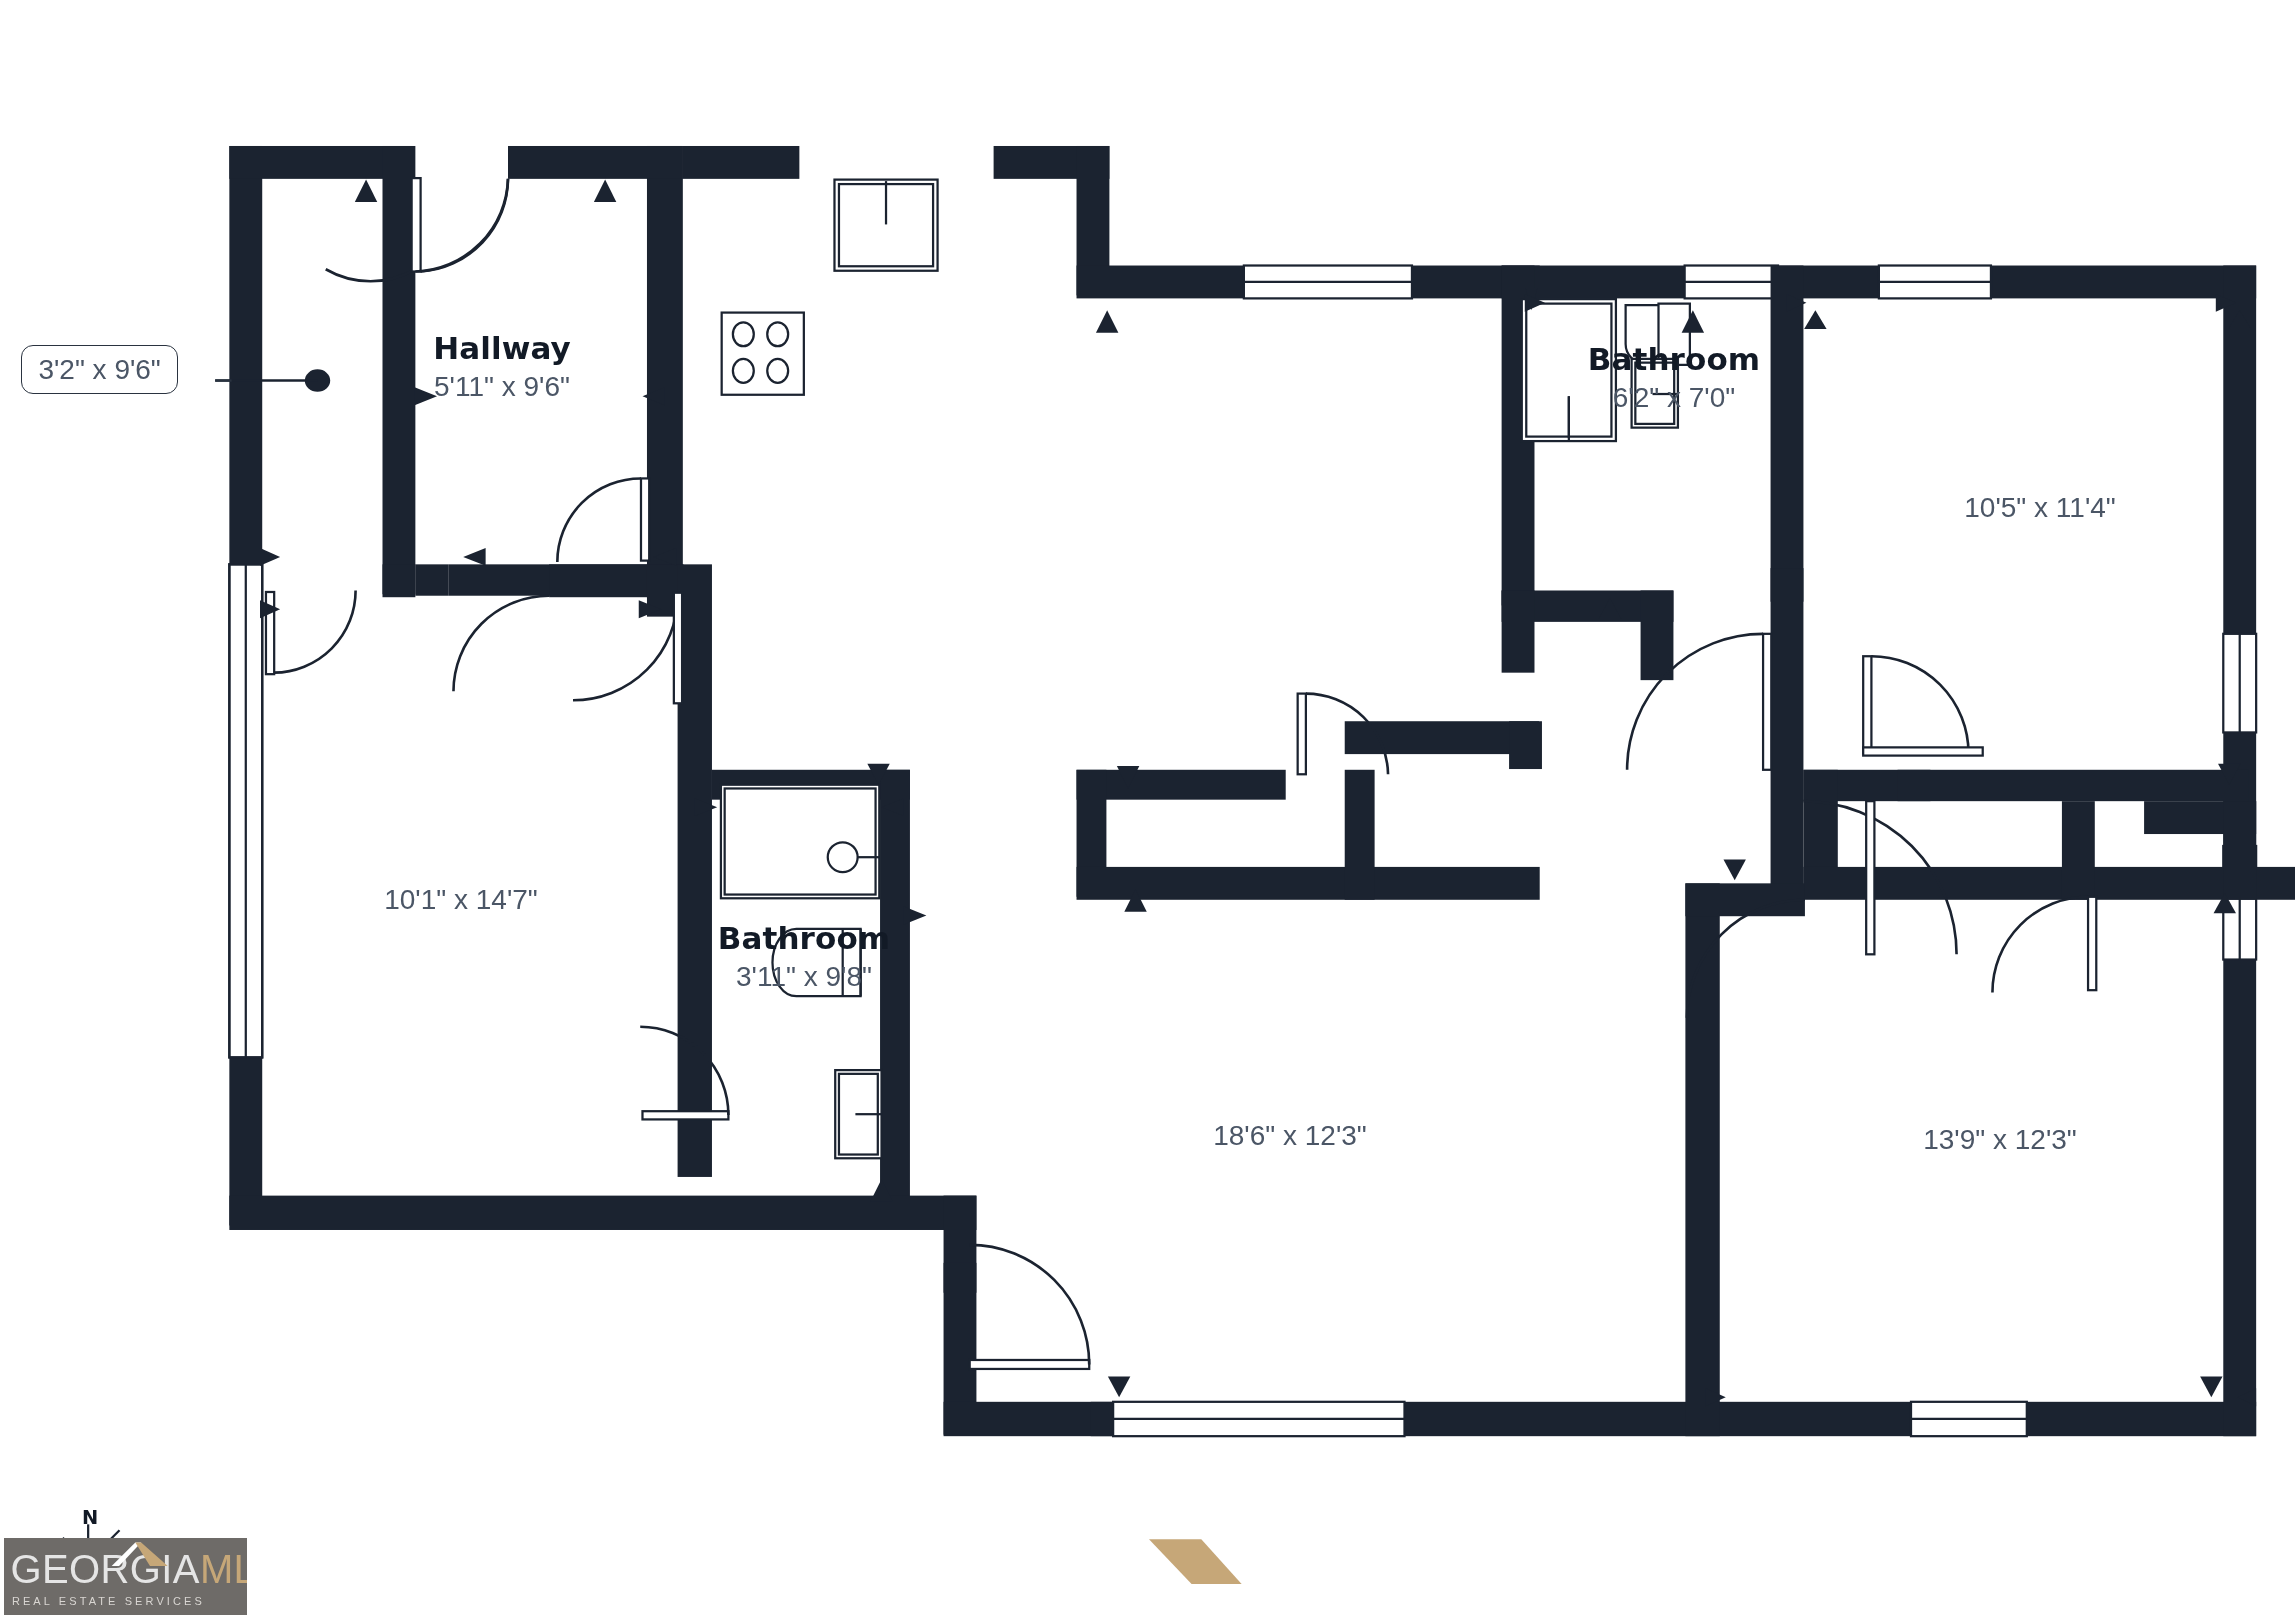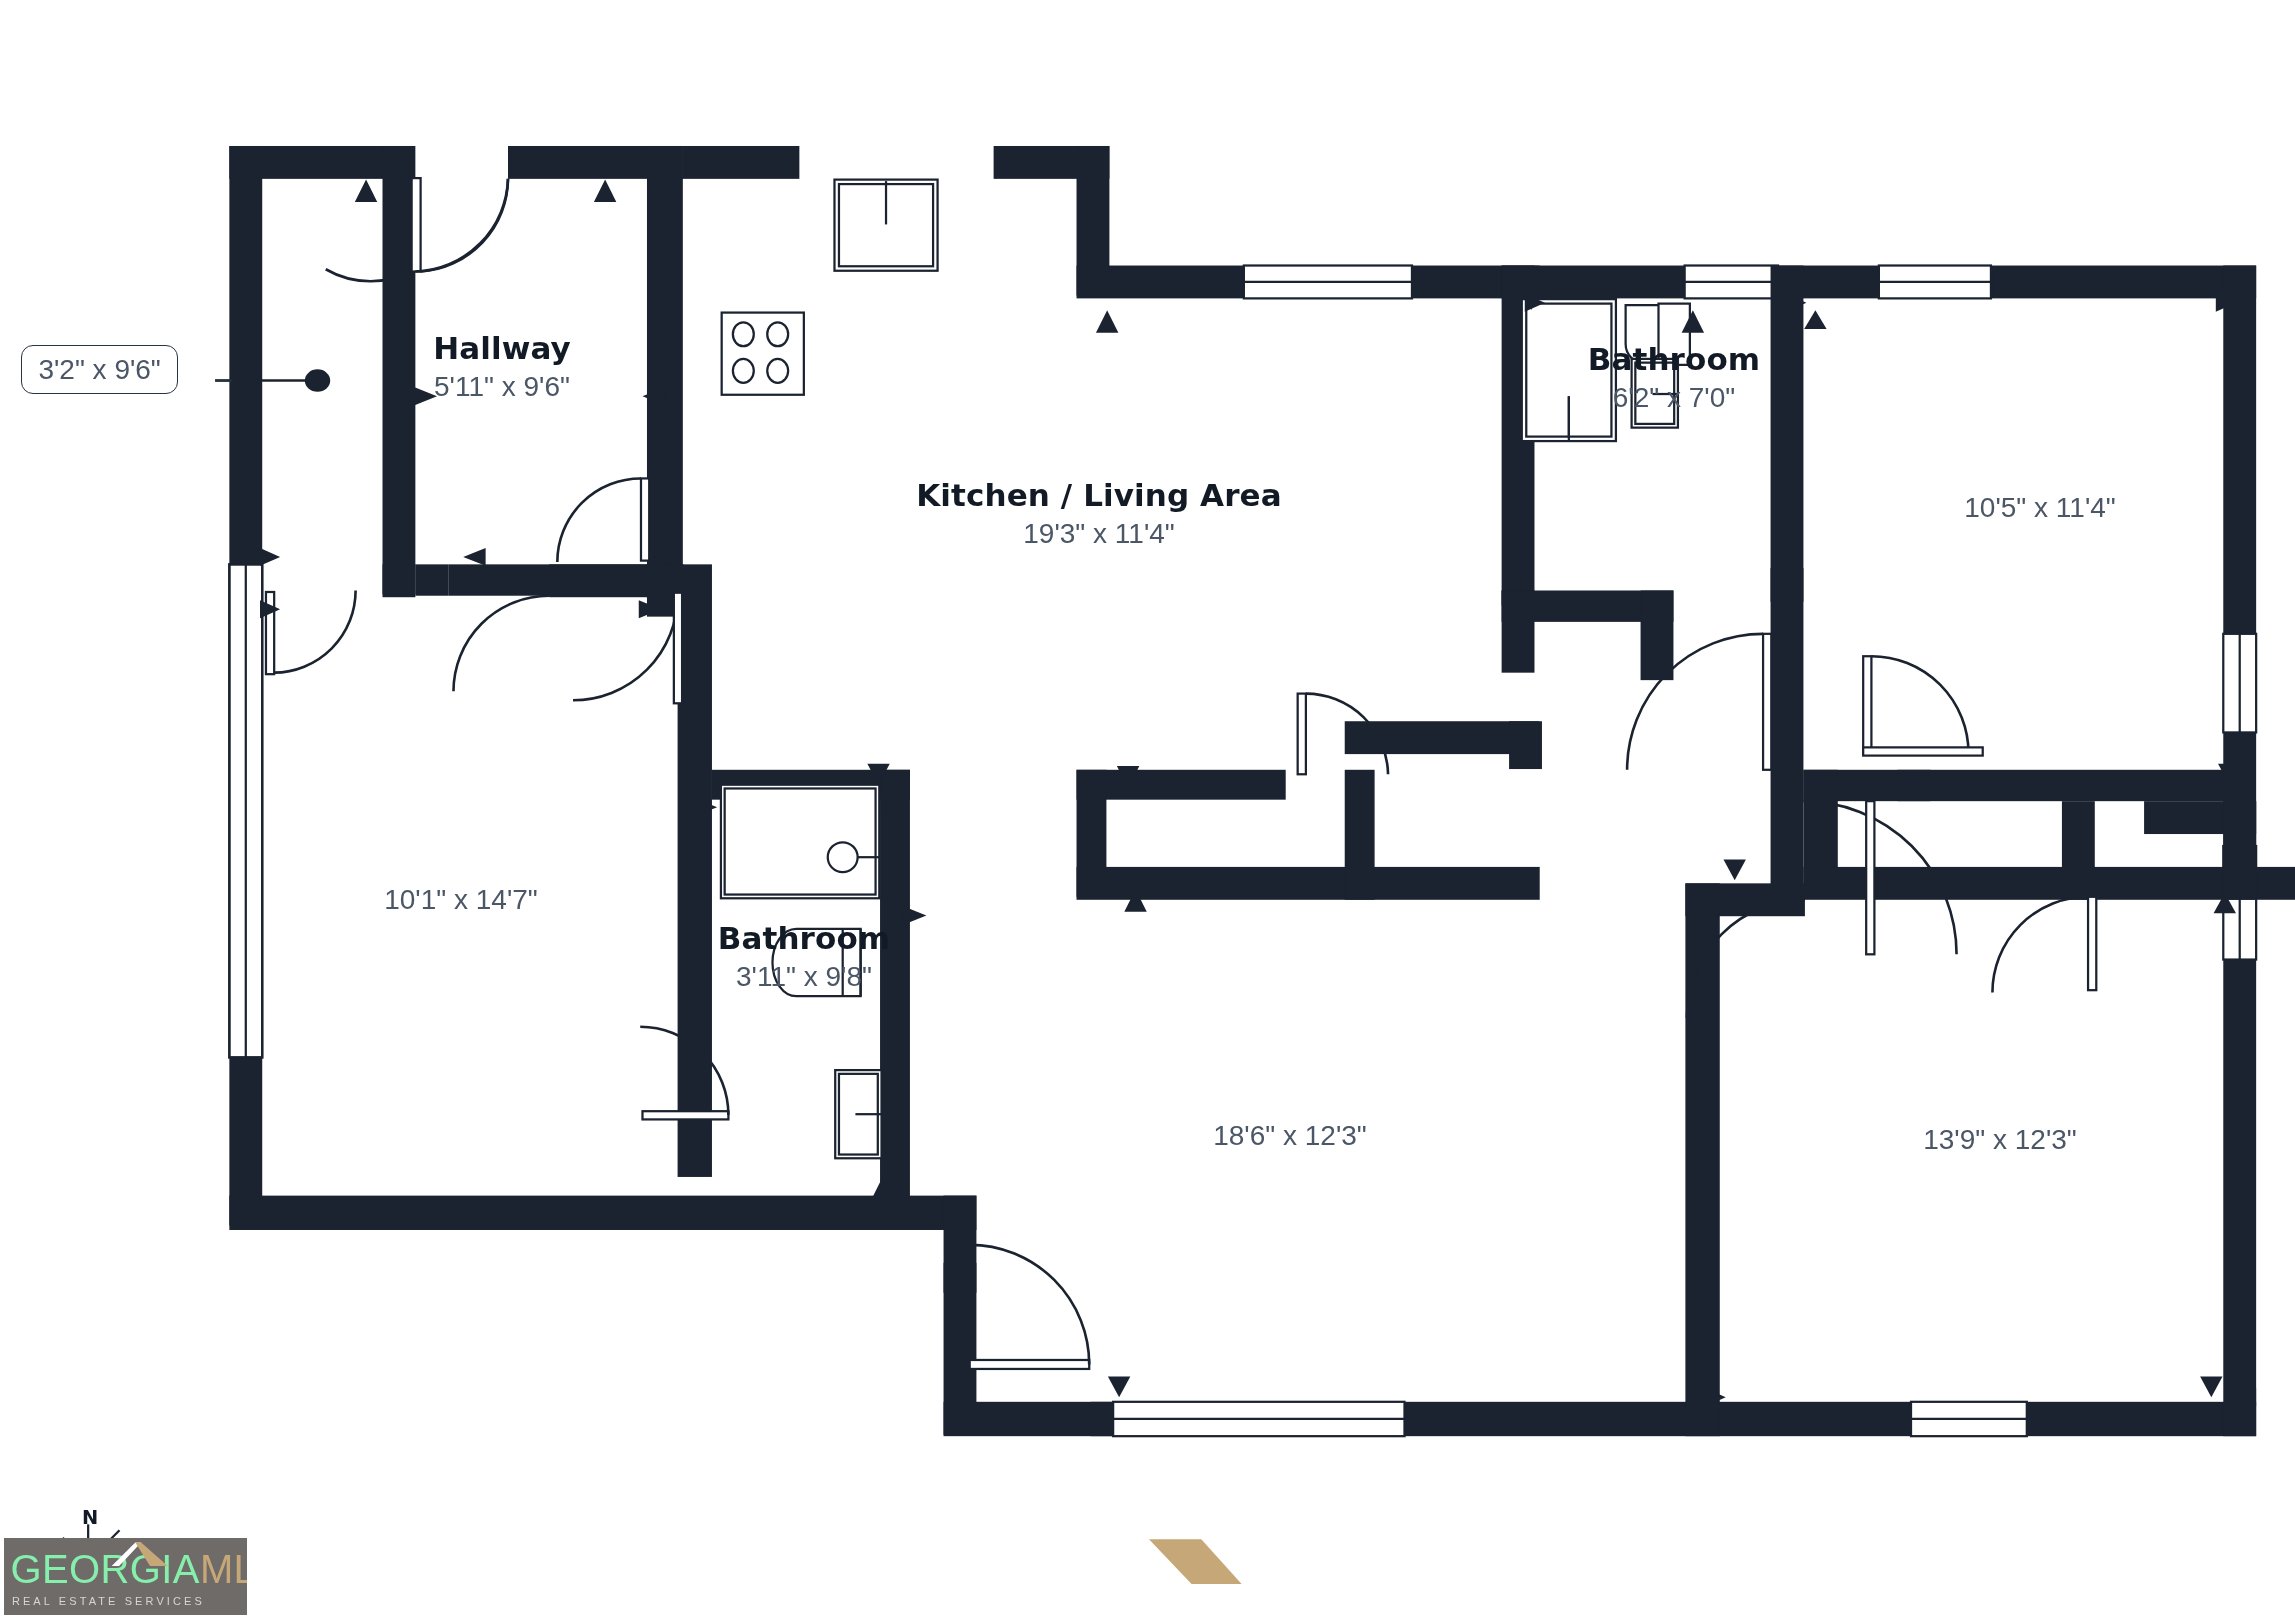--- a/index.html
+++ b/index.html
@@ -89,21 +89,21 @@
   }
   .logo-row1 {
     position: absolute;
     left: 6.7px;
     top: 10.5px;
     font-family: "Liberation Sans", sans-serif;
     font-size: 40px;
     letter-spacing: 0.4px;
     line-height: 1;
   }
-  .logo-georgia { color: #86efac; }
+  .logo-georgia { color: #e5e5e5; }
   .logo-mls { color: #c6a778; }
   .logo-row2 {
     position: absolute;
     left: 8.2px;
     top: 57px;
     font-family: "Liberation Sans", sans-serif;
     font-size: 11px;
     letter-spacing: 3.1px;
     color: #d9d6d2;
   }
@@ -406,24 +406,20 @@
 
   </svg>
 
   <div class="label-layer">
 
     <div class="room-label" style="left:502px; top:331px;">
       <div class="room-name">Hallway</div>
       <div class="room-dims">5'11" x 9'6"</div>
     </div>
 
-    <div class="room-label" style="left:1099px; top:478px;">
-      <div class="room-name">Kitchen / Living Area</div>
-      <div class="room-dims">19'3" x 11'4"</div>
-    </div>
 
     <div class="room-label" style="left:1674px; top:342px;">
       <div class="room-name">Bathroom</div>
       <div class="room-dims">6'2" x 7'0"</div>
     </div>
 
     <div class="room-label dim-only" style="left:2040px; top:490px;">
       <div class="room-dims">10'5" x 11'4"</div>
     </div>
 

